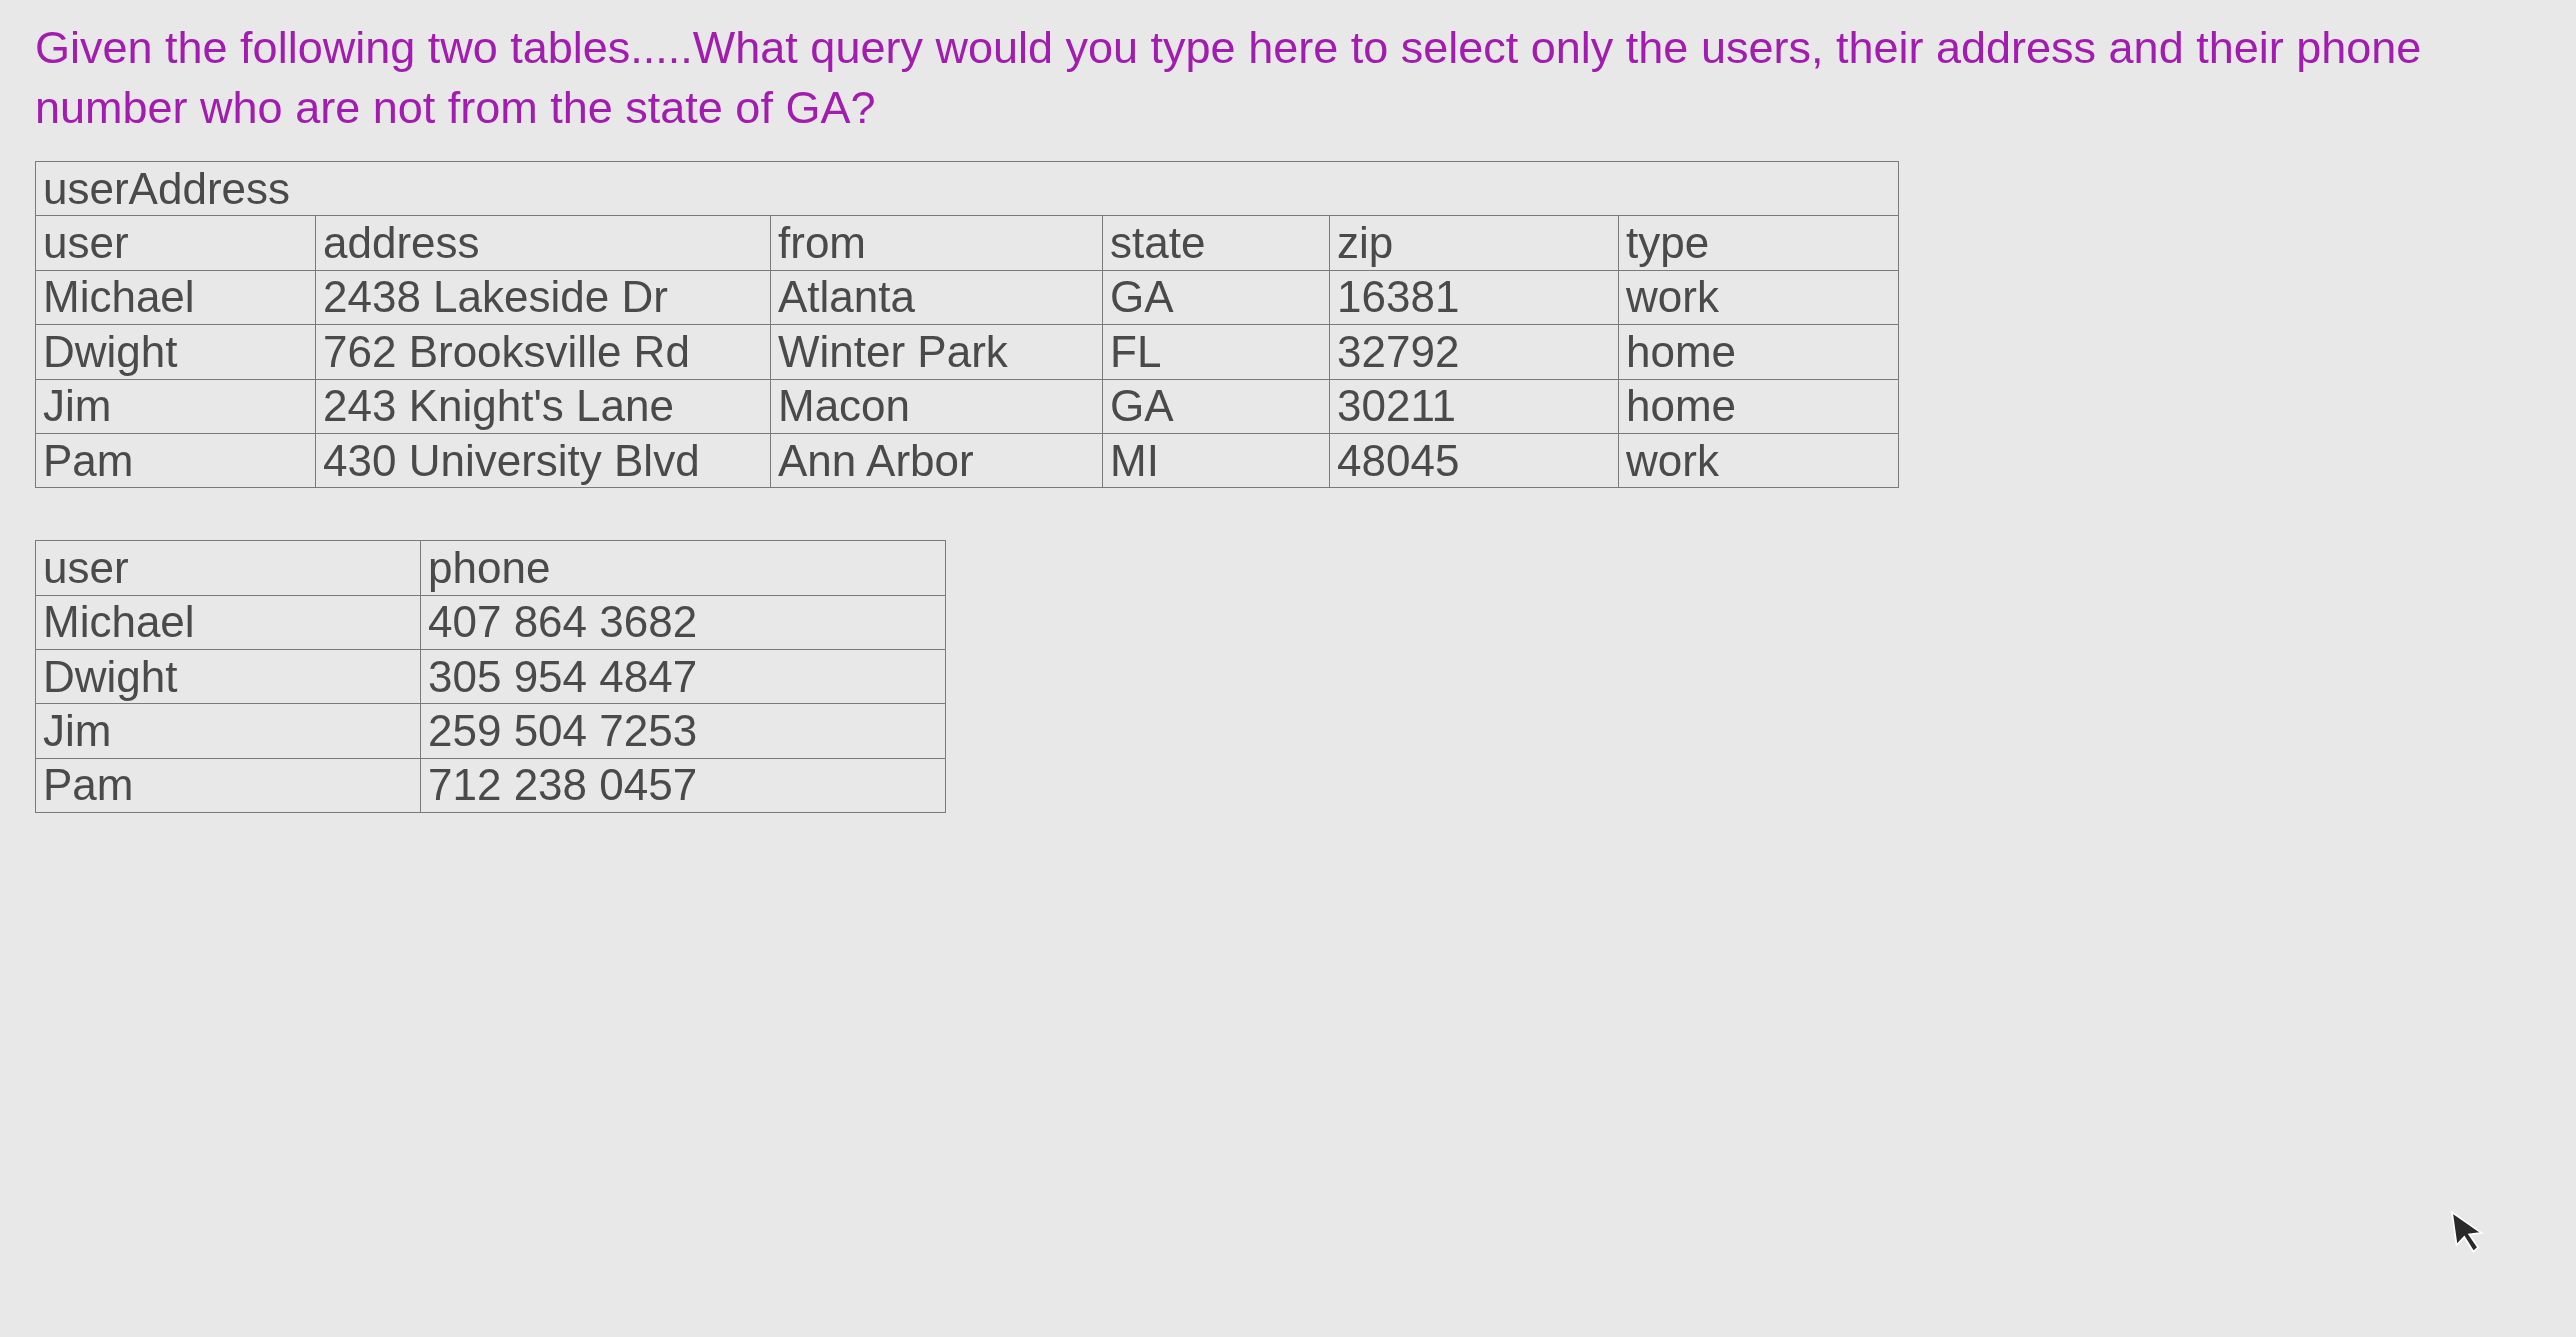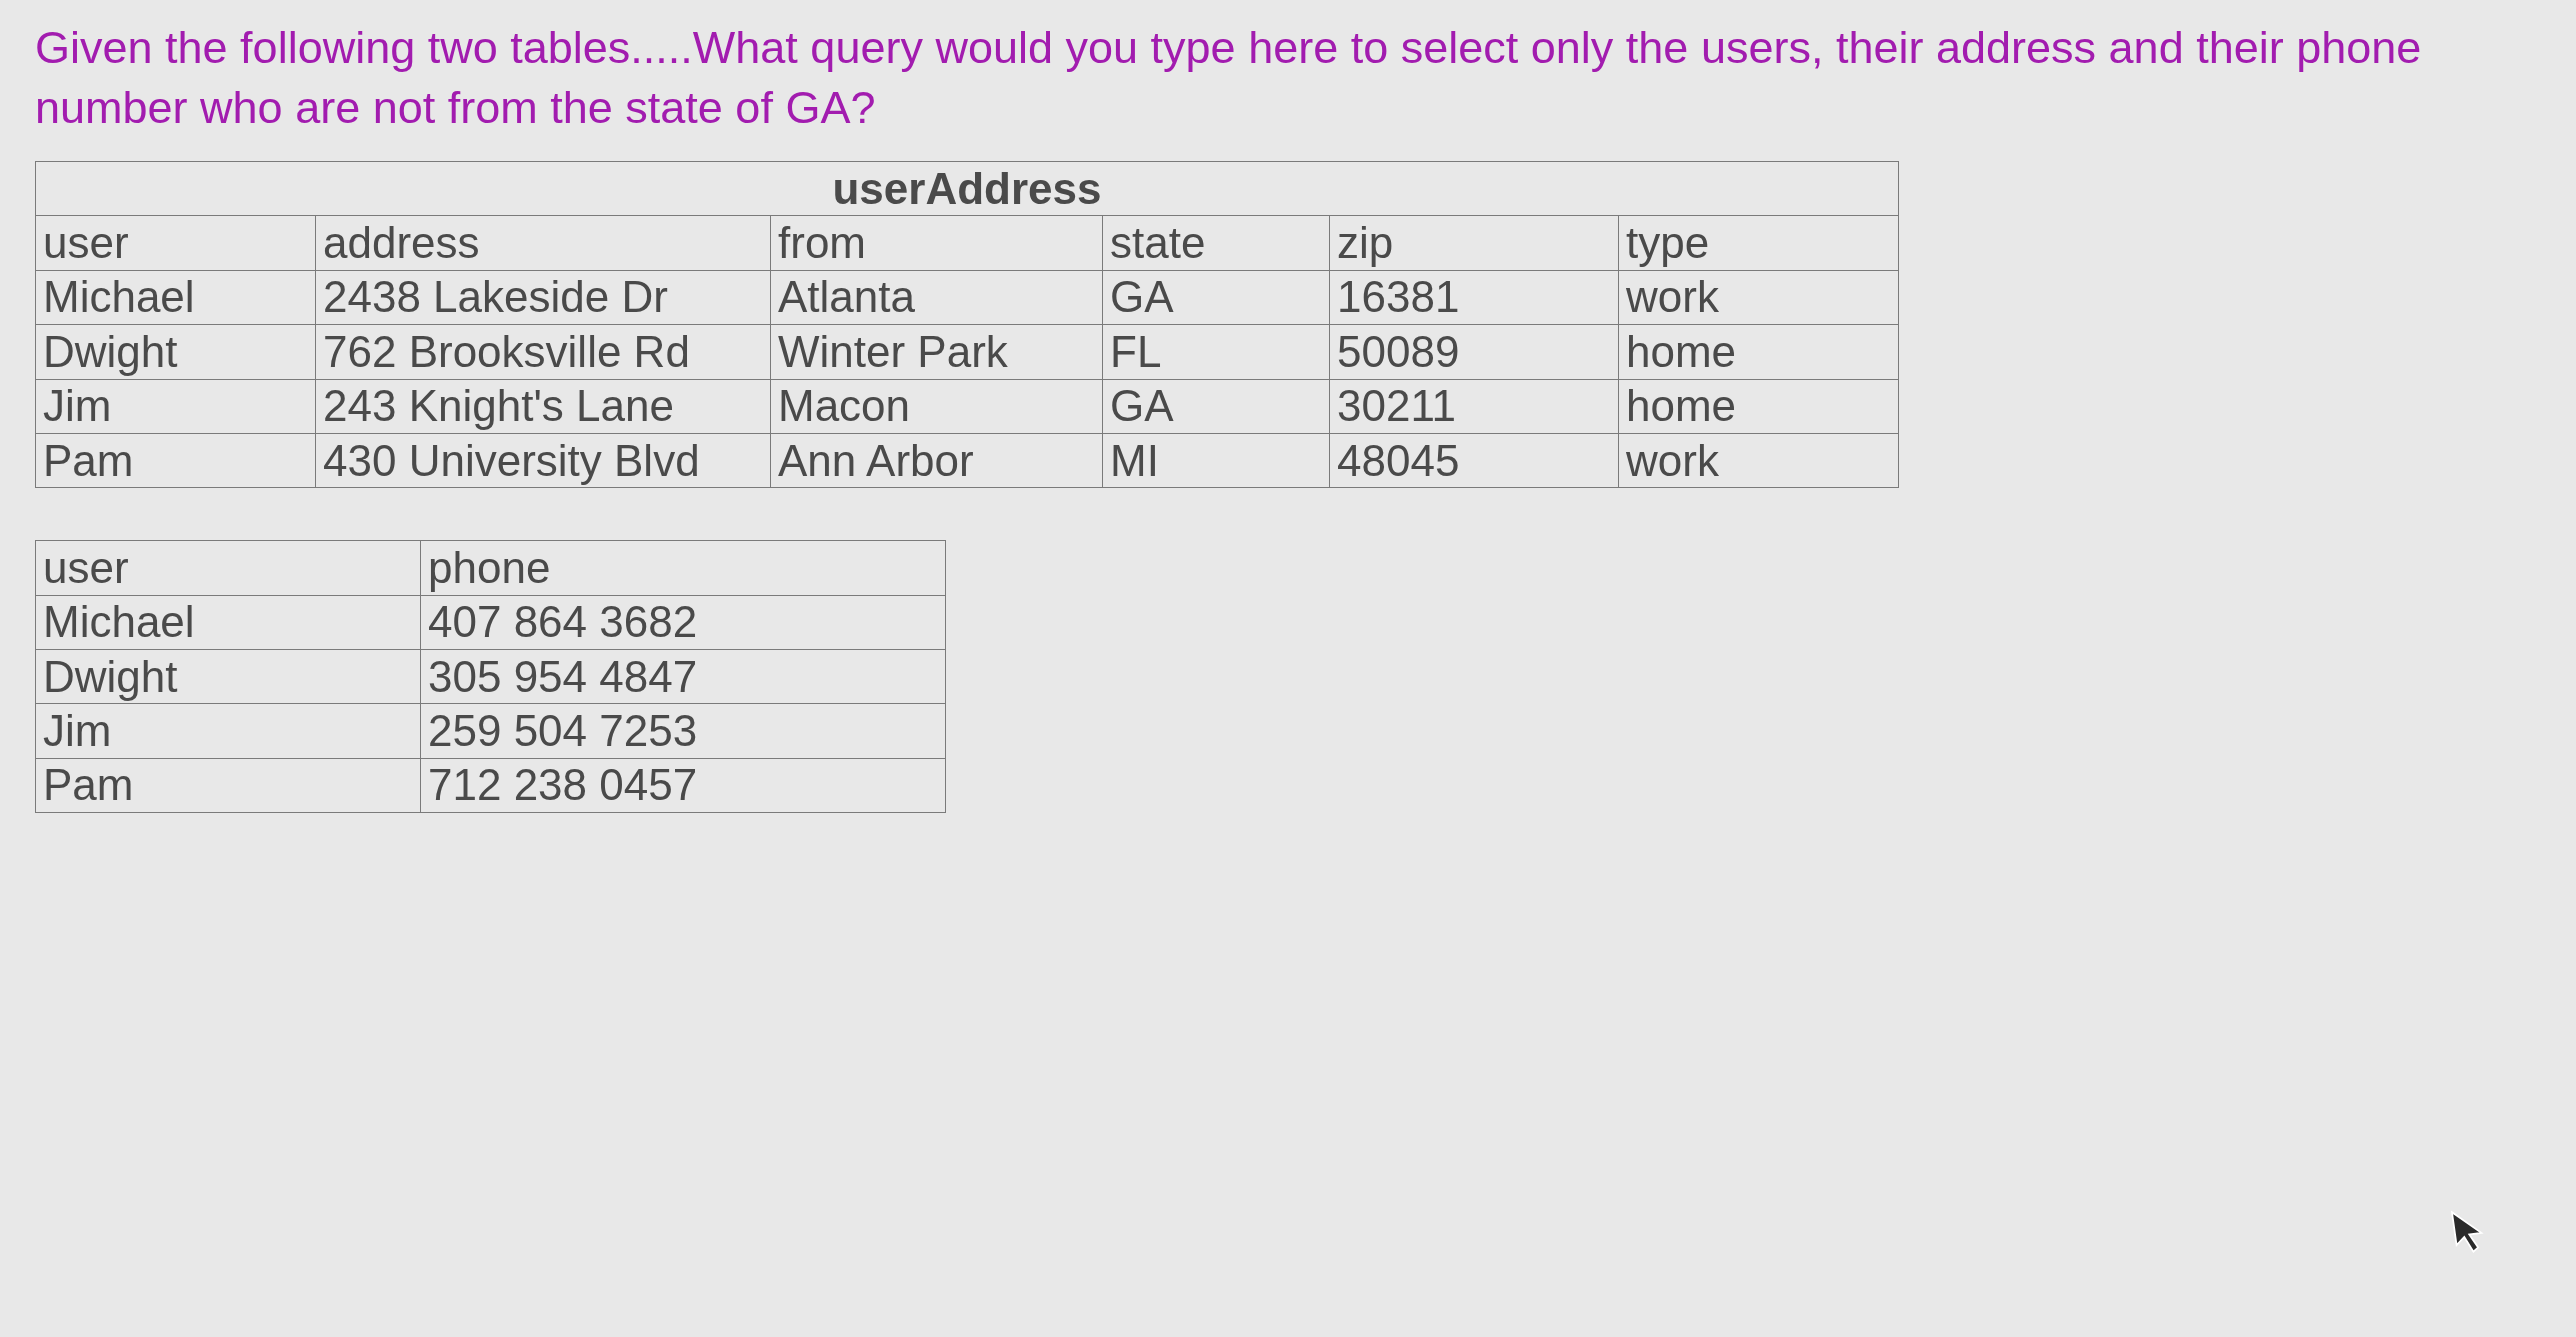--- a/index.html
+++ b/index.html
@@ -30,22 +30,21 @@
     font-size: 44px;
     color: #4a4a4a;
   }
   table td {
     border: 1.7px solid #7a7a7a;
     padding: 1.7px 7px;
     vertical-align: top;
     background: transparent;
   }
   .table-title td {
-    font-weight: bold;
-    text-align: center;
+    font-weight: normal;
   }
   .cursor {
     position: absolute;
     right: 87px;
     bottom: 70px;
     font-size: 49px;
     color: #2a2a2a;
     transform: rotate(-8deg);
   }
   
@@ -92,21 +91,21 @@
       <td>Atlanta</td>
       <td>GA</td>
       <td>16381</td>
       <td>work</td>
     </tr>
     <tr>
       <td>Dwight</td>
       <td>762 Brooksville Rd</td>
       <td>Winter Park</td>
       <td>FL</td>
-      <td>50089</td>
+      <td>32792</td>
       <td>home</td>
     </tr>
     <tr>
       <td>Jim</td>
       <td>243 Knight's Lane</td>
       <td>Macon</td>
       <td>GA</td>
       <td>30211</td>
       <td>home</td>
     </tr>

